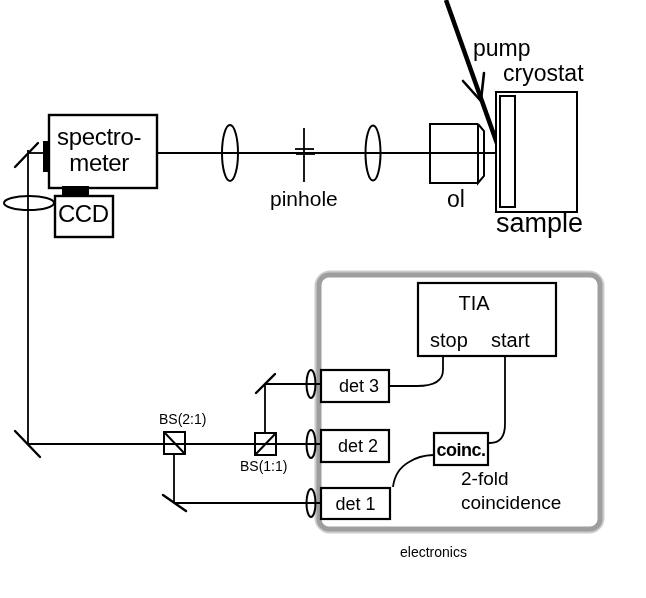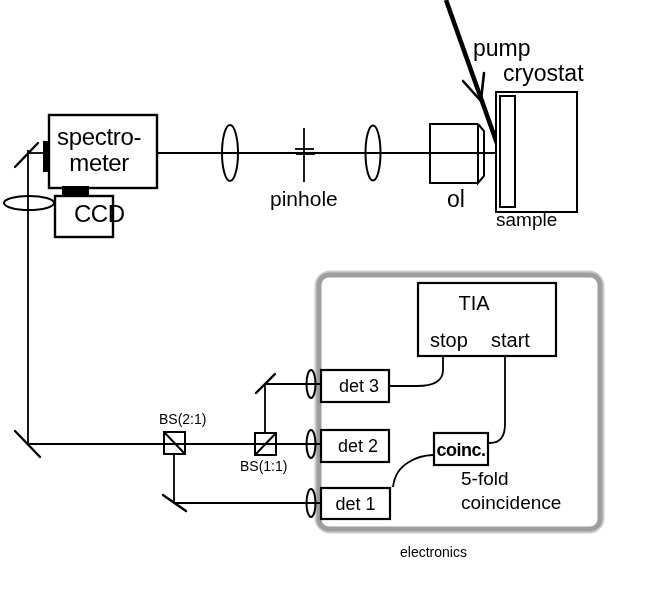--- a/index.html
+++ b/index.html
@@ -14,26 +14,26 @@
   .lbl{
     position:absolute;
     color:#000;
     line-height:1;
     white-space:nowrap;
     z-index:3;
     text-align:center;
   }
   .lbl span{display:block;}
   #lbl-spectro{left:57px;top:124px;font-size:24px;line-height:26px;letter-spacing:-0.3px;}
-  #lbl-ccd{left:58px;top:202px;font-size:24px;letter-spacing:-0.5px;padding-left:16px;}
+  #lbl-ccd{left:58px;top:202px;font-size:24px;letter-spacing:-0.5px;}
   #lbl-pinhole{left:270px;top:188px;font-size:21px;}
   #lbl-ol{left:447px;top:188px;font-size:23px;}
   #lbl-pump{left:473px;top:37px;font-size:23px;}
   #lbl-cryostat{left:503px;top:62px;font-size:23px;}
-  #lbl-sample{left:496px;top:210px;font-size:19px;}
+  #lbl-sample{left:496px;top:210px;font-size:27px;}
   #lbl-bs21{left:159px;top:412px;font-size:14px;}
   #lbl-bs11{left:240px;top:459px;font-size:14px;}
   #lbl-tia{left:418px;top:293px;width:112px;text-align:center;font-size:20px;}
   #lbl-stop{left:430px;top:330px;font-size:20px;}
   #lbl-start{left:491px;top:330px;font-size:20px;}
   #lbl-det3{left:321px;top:377px;width:76px;text-align:center;font-size:18px;}
   #lbl-det2{left:324px;top:437px;width:68px;text-align:center;font-size:18px;}
   #lbl-det1{left:321px;top:495px;width:69px;text-align:center;font-size:18px;}
   #lbl-coinc{left:434px;top:441px;width:54px;text-align:center;font-size:18px;font-weight:bold;letter-spacing:-0.5px;}
   #lbl-2fold{left:461px;top:469px;font-size:19px;}
@@ -136,17 +136,17 @@
   <div class="lbl" id="lbl-sample">sample</div>
   <div class="lbl" id="lbl-bs21">BS(2:1)</div>
   <div class="lbl" id="lbl-bs11">BS(1:1)</div>
   <div class="lbl" id="lbl-tia">TIA</div>
   <div class="lbl" id="lbl-stop">stop</div>
   <div class="lbl" id="lbl-start">start</div>
   <div class="lbl" id="lbl-det3">det 3</div>
   <div class="lbl" id="lbl-det2">det 2</div>
   <div class="lbl" id="lbl-det1">det 1</div>
   <div class="lbl" id="lbl-coinc">coinc.</div>
-  <div class="lbl" id="lbl-2fold">5-fold</div>
+  <div class="lbl" id="lbl-2fold">2-fold</div>
   <div class="lbl" id="lbl-coincidence">coincidence</div>
   <div class="lbl" id="lbl-electronics">electronics</div>
 
 </div>
 
 </body></html>

